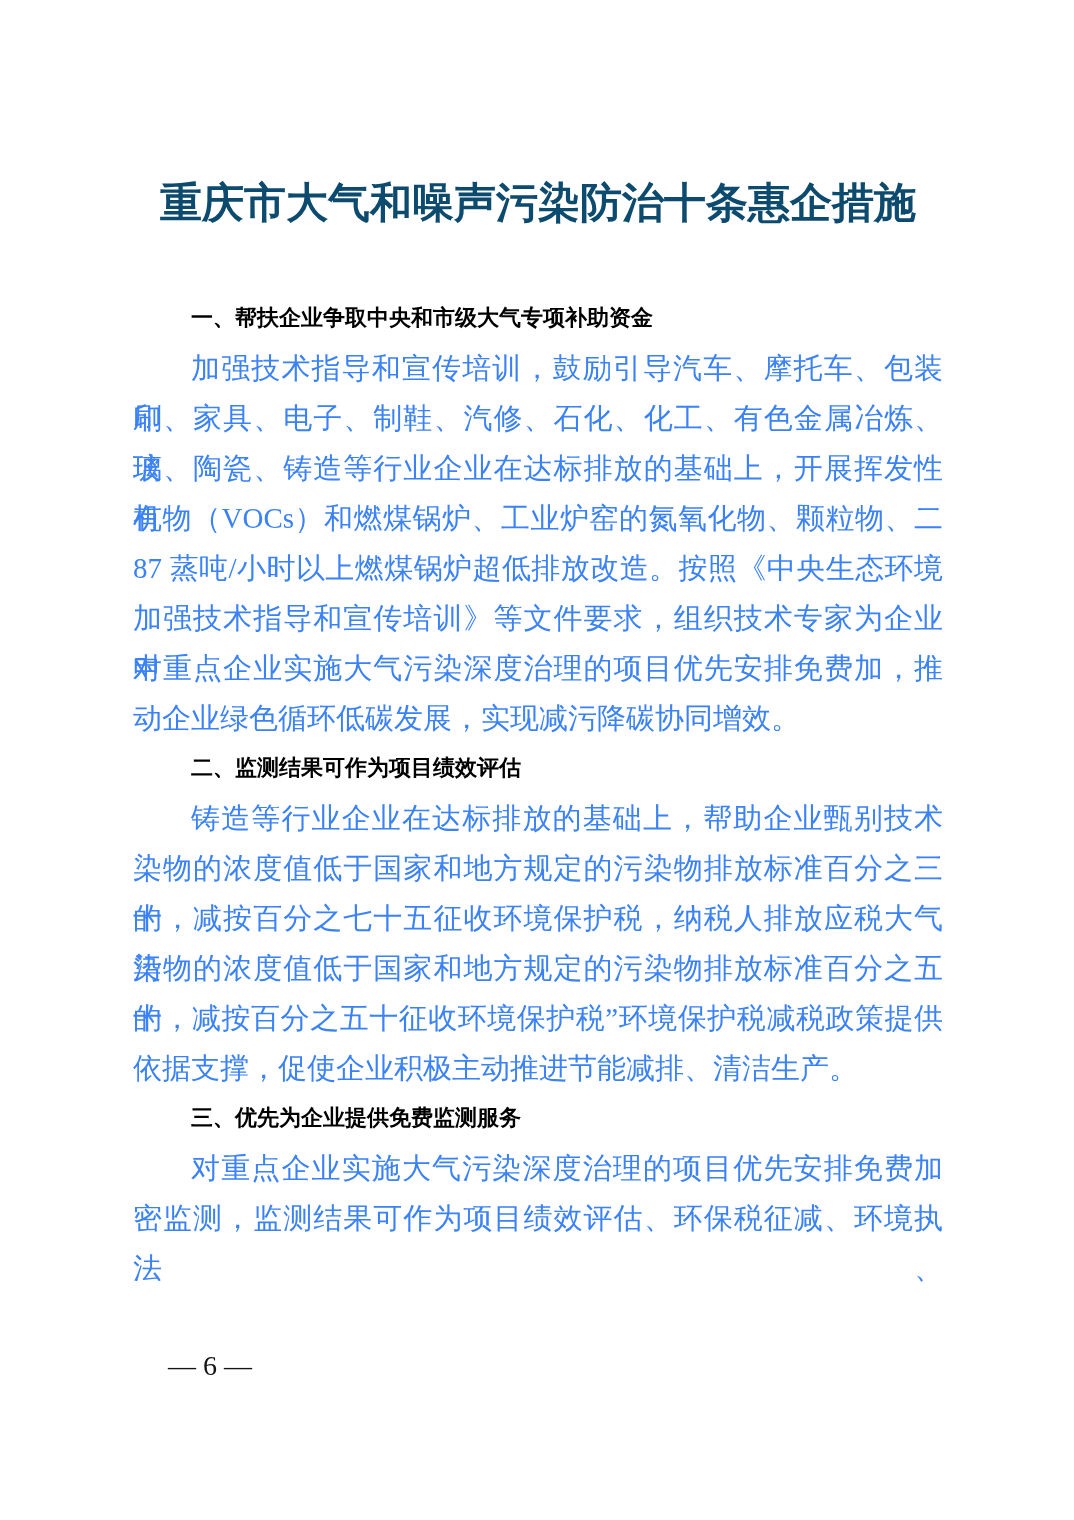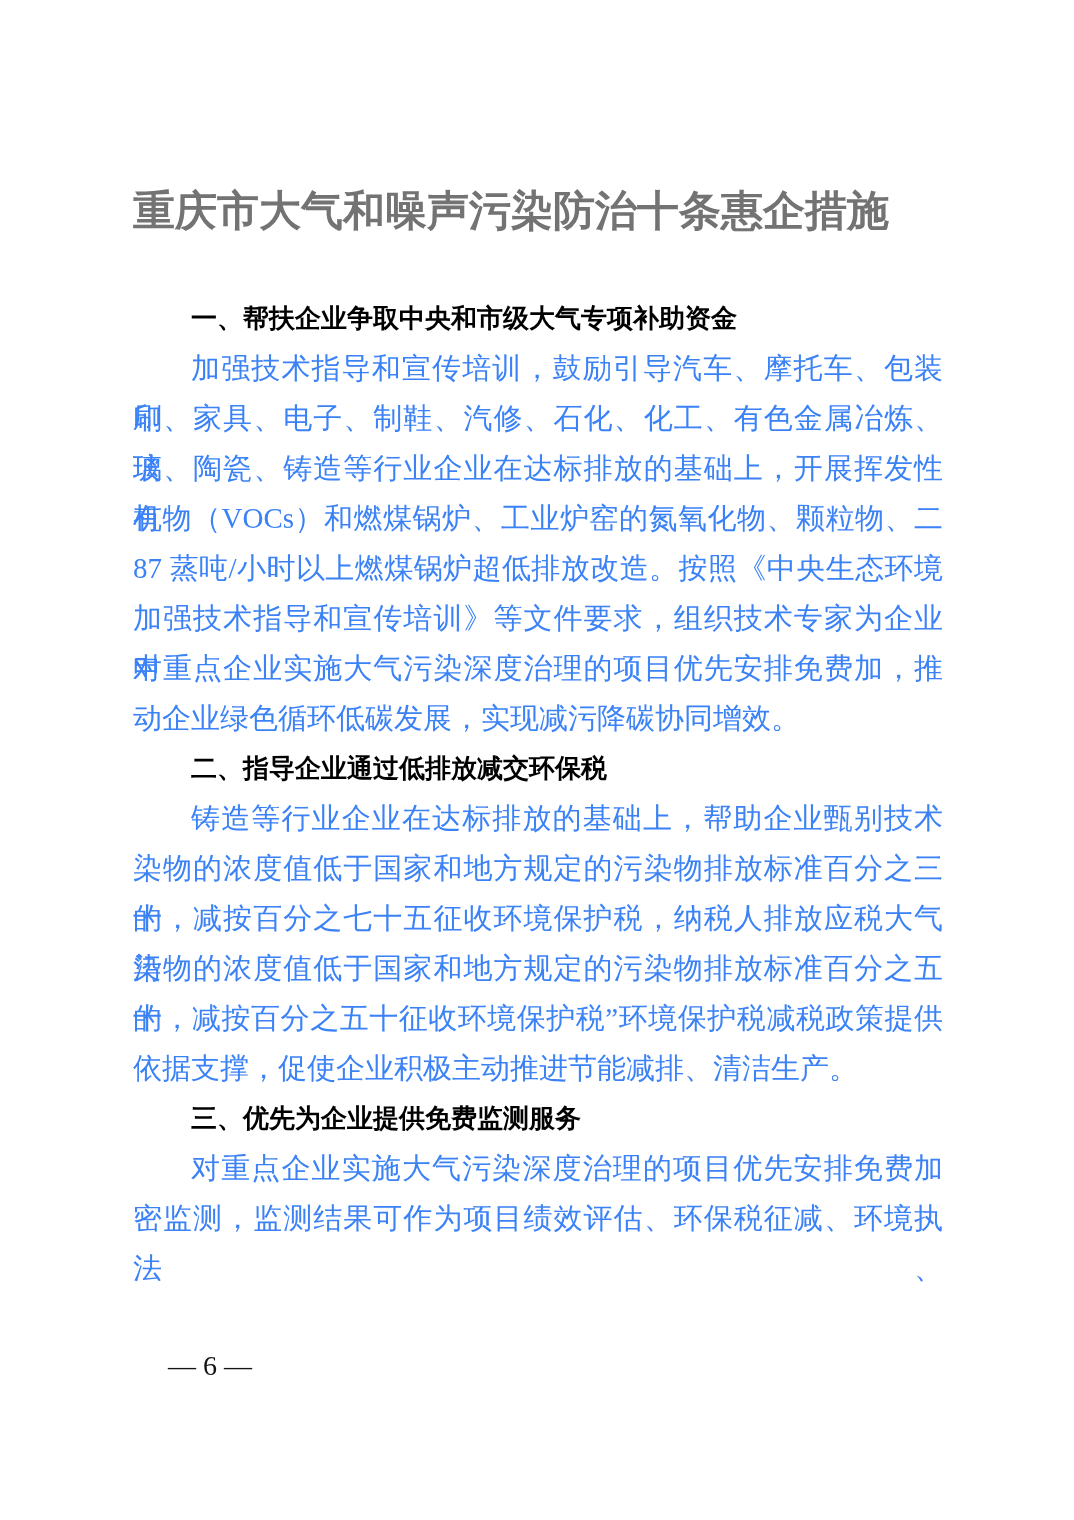--- a/index.html
+++ b/index.html
@@ -10,30 +10,31 @@
   .page {
     position: relative;
     width: 1074px;
     height: 1520px;
     background: #ffffff;
     color: #111111;
     overflow: hidden;
   }
   .doc-title {
     position: absolute;
-    top: 182px;
+    top: 174px;
     left: 133px;
     width: 810px;
     height: 58px;
     line-height: 58px;
+    text-align: center;
     font-family: "Liberation Serif", "DejaVu Serif", serif;
     font-weight: 700;
     font-size: 42px;
     letter-spacing: 0px;
-    color: #737373;
+    color: #0c4a6e;
     white-space: nowrap;
   }
   .text-grid {
     position: absolute;
     top: 293px;
     left: 133px;
     width: 810px;
   }
   .line {
     height: 50px;
@@ -48,21 +49,21 @@
     text-align: justify;
     text-align-last: justify;
     text-justify: inter-character;
   }
   .line.first {
     text-indent: 58px;
   }
   .heading {
     height: 50px;
     line-height: 50px;
-    font-size: 26px;
+    font-size: 22px;
     font-family: "Liberation Sans", "DejaVu Sans", sans-serif;
     font-weight: 700;
     color: #000000;
     text-indent: 58px;
     white-space: nowrap;
   }
   .page-number {
     position: absolute;
     top: 1341px;
     left: 168px;
@@ -86,21 +87,21 @@
     <div class="heading">一、帮扶企业争取中央和市级大气专项补助资金</div>
     <div class="line justify first">加强技术指导和宣传培训，鼓励引导汽车、摩托车、包装印</div>
     <div class="line justify">刷、家具、电子、制鞋、汽修、石化、化工、有色金属冶炼、玻</div>
     <div class="line justify">璃、陶瓷、铸造等行业企业在达标排放的基础上，开展挥发性有</div>
     <div class="line justify">机物（VOCs）和燃煤锅炉、工业炉窑的氮氧化物、颗粒物、二</div>
     <div class="line justify">87 蒸吨/小时以上燃煤锅炉超低排放改造。按照《中央生态环境</div>
     <div class="line justify">加强技术指导和宣传培训》等文件要求，组织技术专家为企业申</div>
     <div class="line justify">对重点企业实施大气污染深度治理的项目优先安排免费加，推</div>
     <div class="line">动企业绿色循环低碳发展，实现减污降碳协同增效。</div>
 
-    <div class="heading">二、指导企业通过低排放减交环保税</div>
+    <div class="heading">二、监测结果可作为项目绩效评估</div>
     <div class="line justify first">铸造等行业企业在达标排放的基础上，帮助企业甄别技术</div>
     <div class="line justify">染物的浓度值低于国家和地方规定的污染物排放标准百分之三十</div>
     <div class="line justify">的，减按百分之七十五征收环境保护税，纳税人排放应税大气污</div>
     <div class="line justify">染物的浓度值低于国家和地方规定的污染物排放标准百分之五十</div>
     <div class="line justify">的，减按百分之五十征收环境保护税”环境保护税减税政策提供</div>
     <div class="line">依据支撑，促使企业积极主动推进节能减排、清洁生产。</div>
 
     <div class="heading">三、优先为企业提供免费监测服务</div>
     <div class="line justify first">对重点企业实施大气污染深度治理的项目优先安排免费加</div>
     <div class="line justify">密监测，监测结果可作为项目绩效评估、环保税征减、环境执法、</div>

